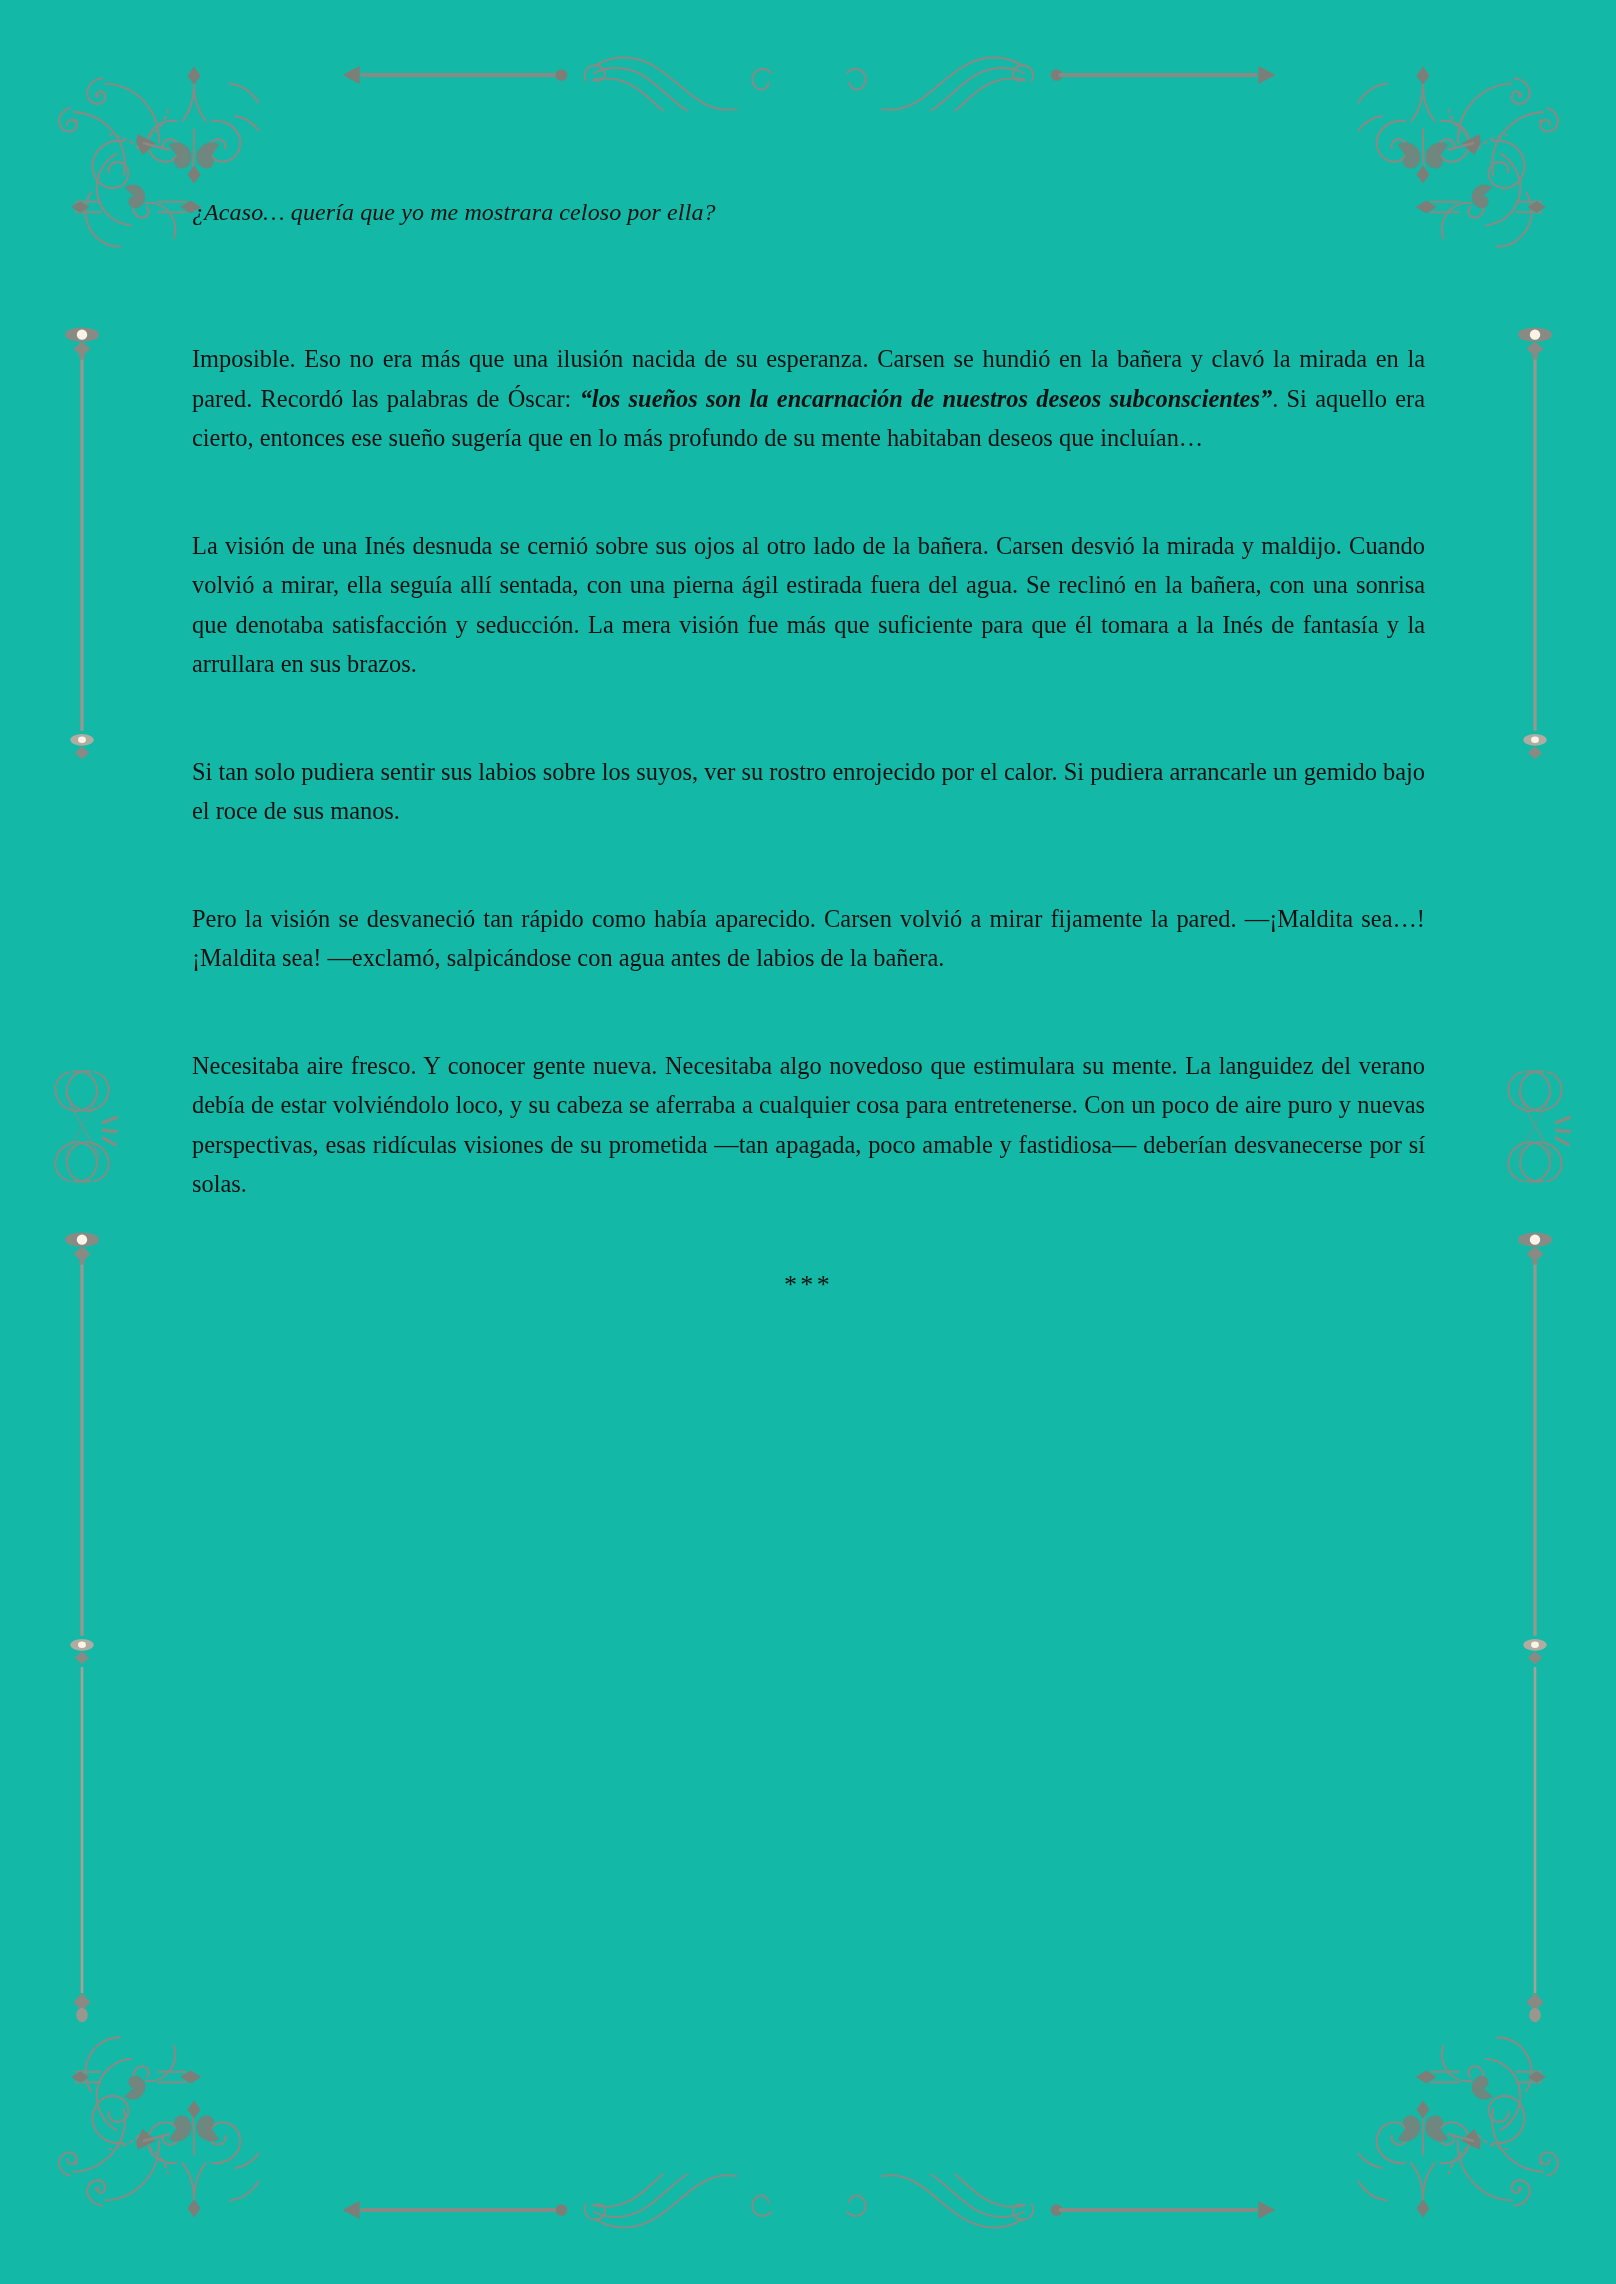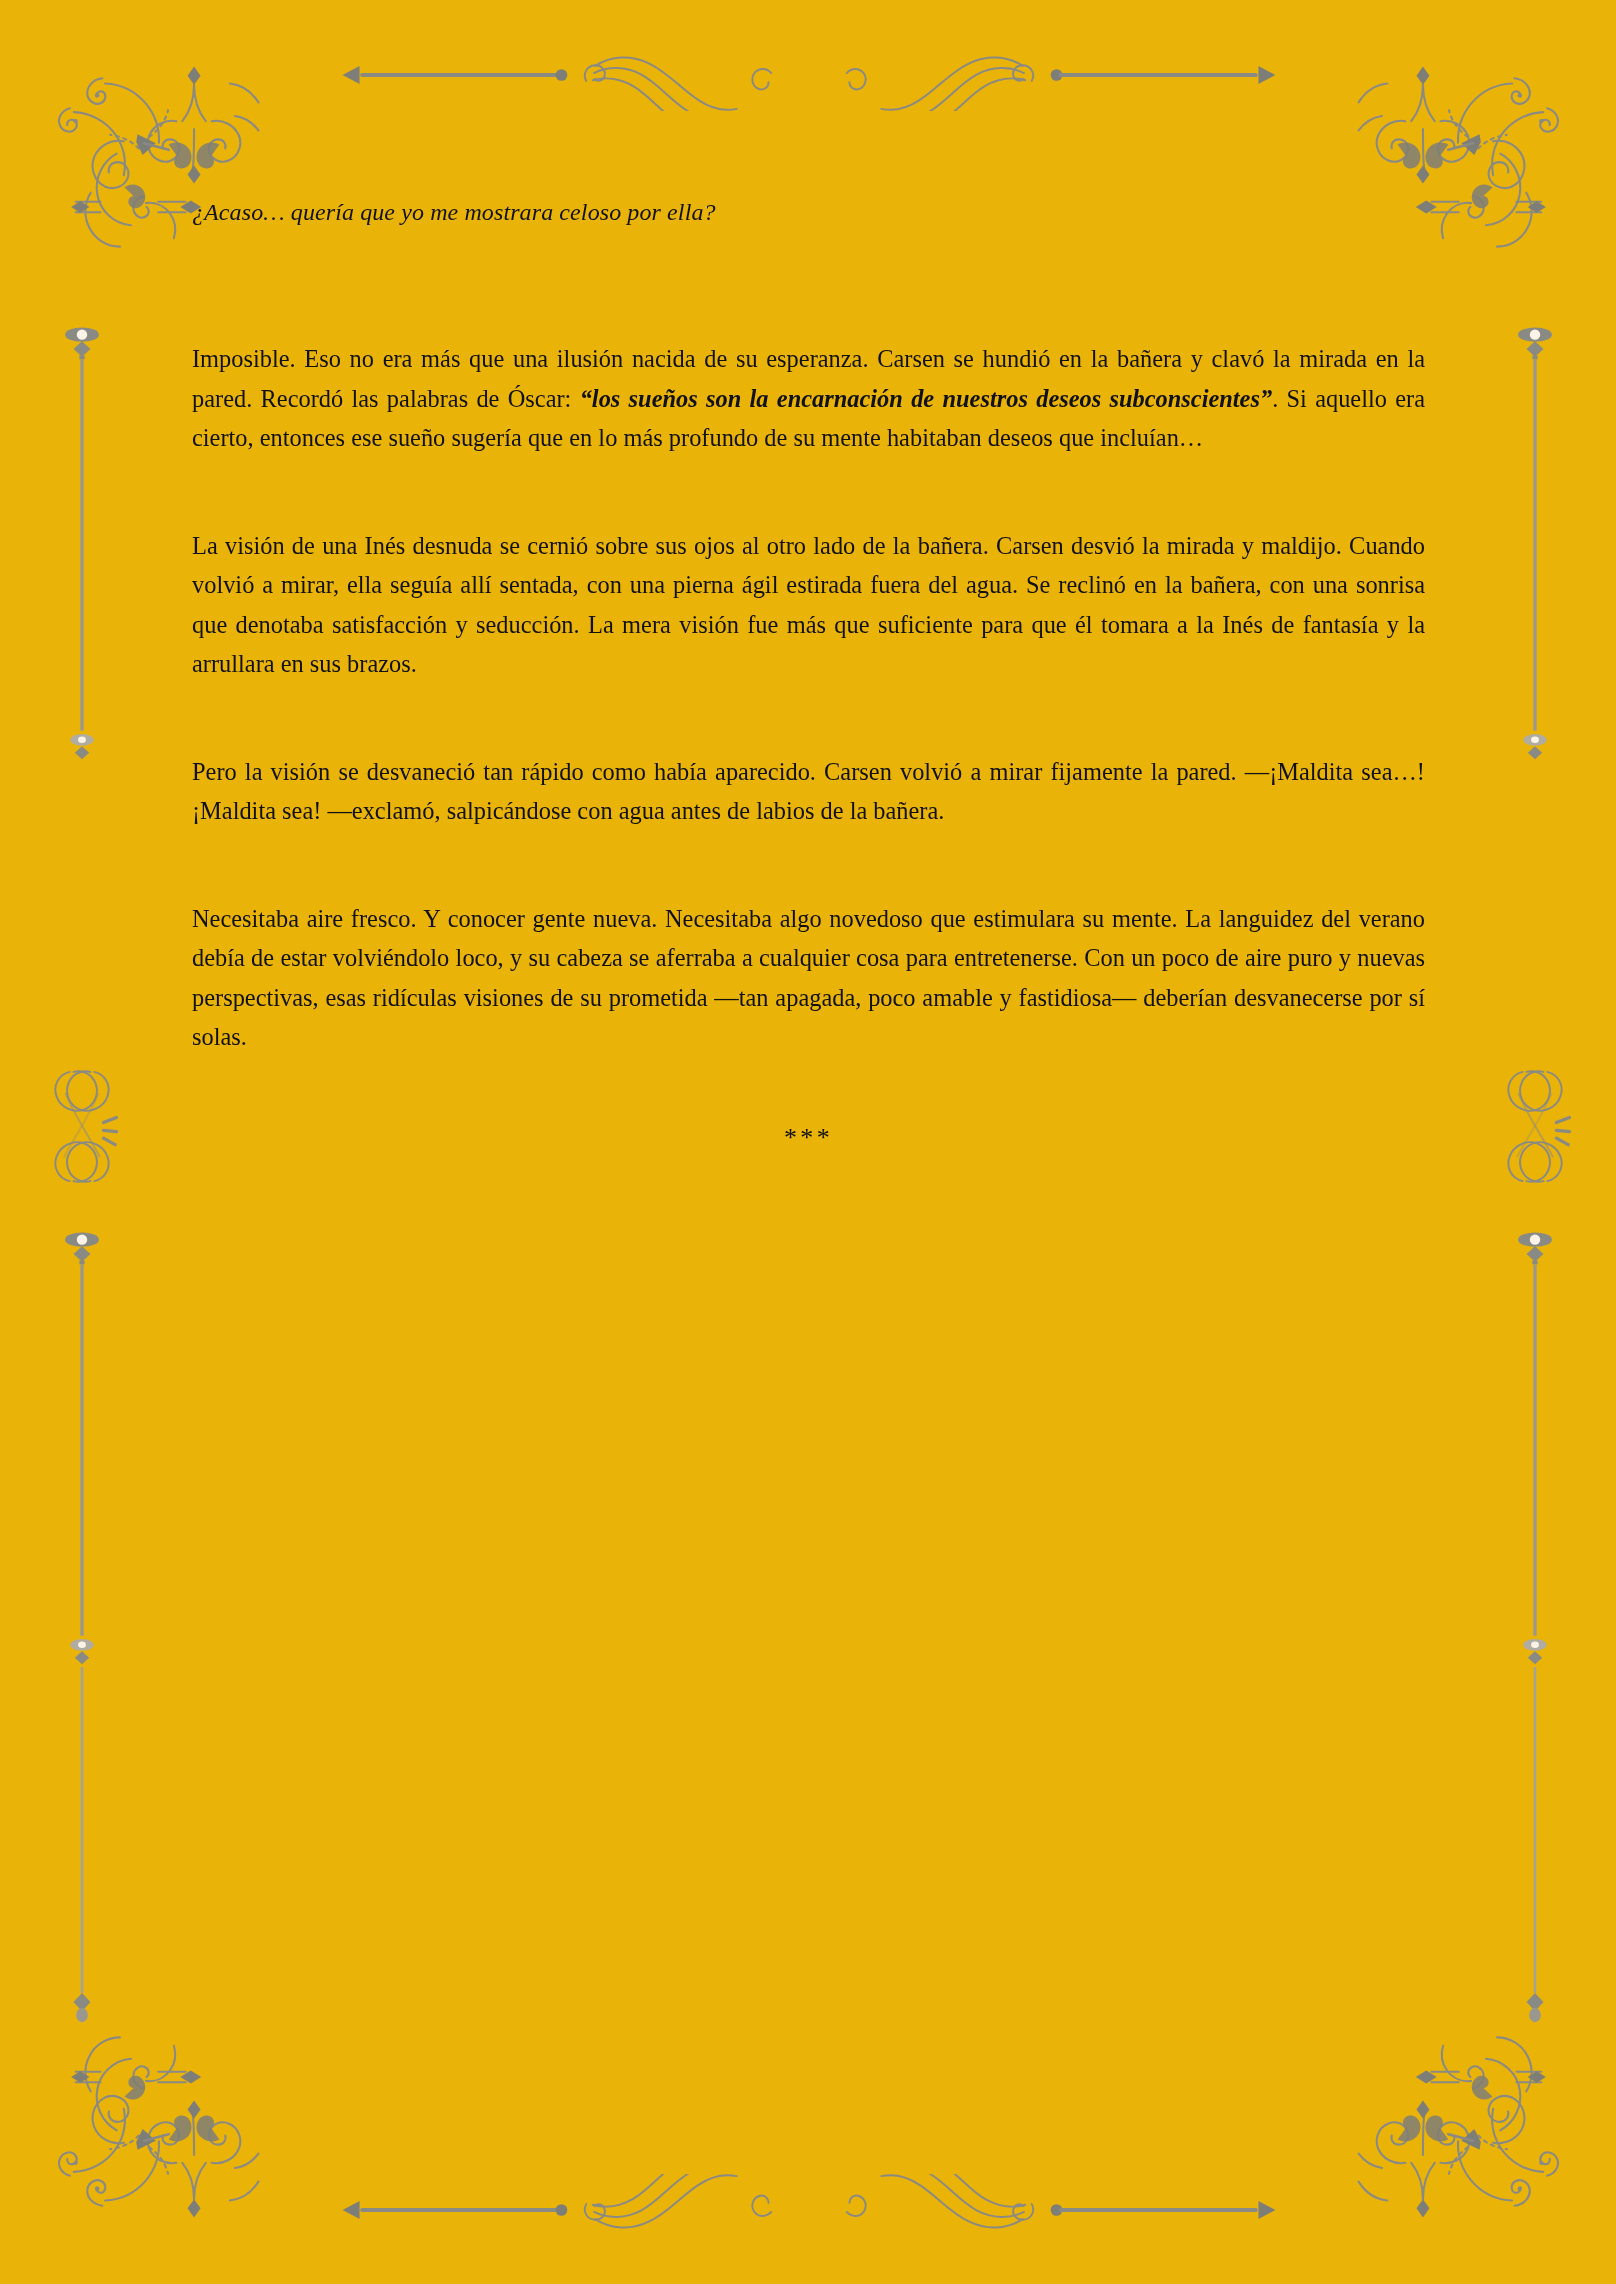--- a/index.html
+++ b/index.html
@@ -11,21 +11,21 @@
     height: 2284px;
     background: #fbf3e7;
     font-family: "Liberation Serif", "DejaVu Serif", serif;
     overflow: hidden;
     position: relative;
   }
 
   .page {
     position: absolute;
     inset: 0;
-    background: #eab308;
+    background: #14b8a6;
   }
 
   
   .corner {
     position: absolute;
     width: 234px;
     height: 234px;
     pointer-events: none;
   }
   .corner svg { width: 100%; height: 100%; display: block; }
@@ -424,20 +424,21 @@
   <div class="content">
 
     <div class="running-head">¿Acaso… quería que yo me mostrara celoso por ella?</div>
 
     <div class="body-block">
 
       <p class="para"><span>Imposible. Eso no era más que una ilusión nacida de su esperanza. Carsen se hundió en la bañera y clavó la mirada en la pared. Recordó las palabras de Óscar: </span><em>“los sueños son la encarnación de nuestros deseos subconscientes”</em><span>. Si aquello era cierto, entonces ese sueño sugería que en lo más profundo de su mente habitaban deseos que incluían…</span></p>
 
       <p class="para"><span>La visión de una Inés desnuda se cernió sobre sus ojos al otro lado de la bañera. Carsen desvió la mirada y maldijo. Cuando volvió a mirar, ella seguía allí sentada, con una pierna ágil estirada fuera del agua. Se reclinó en la bañera, con una sonrisa que denotaba satisfacción y seducción. La mera visión fue más que suficiente para que él tomara a la Inés de fantasía y la arrullara en sus brazos.</span></p>
 
+      <p class="para"><span>Si tan solo pudiera sentir sus labios sobre los suyos, ver su rostro enrojecido por el calor. Si pudiera arrancarle un gemido bajo el roce de sus manos.</span></p>
 
       <p class="para"><span>Pero la visión se desvaneció tan rápido como había aparecido. Carsen volvió a mirar fijamente la pared. —¡Maldita sea…! ¡Maldita sea! —exclamó, salpicándose con agua antes de labios de la bañera.</span></p>
 
       <p class="para"><span>Necesitaba aire fresco. Y conocer gente nueva. Necesitaba algo novedoso que estimulara su mente. La languidez del verano debía de estar volviéndolo loco, y su cabeza se aferraba a cualquier cosa para entretenerse. Con un poco de aire puro y nuevas perspectivas, esas ridículas visiones de su prometida —tan apagada, poco amable y fastidiosa— deberían desvanecerse por sí solas.</span></p>
 
       <div class="scene-break">***</div>
 
 
     </div>
   </div>

